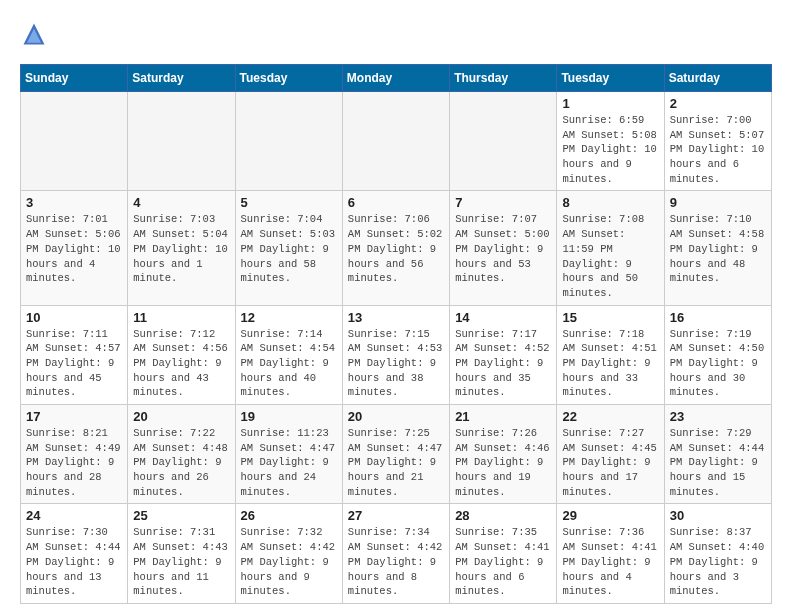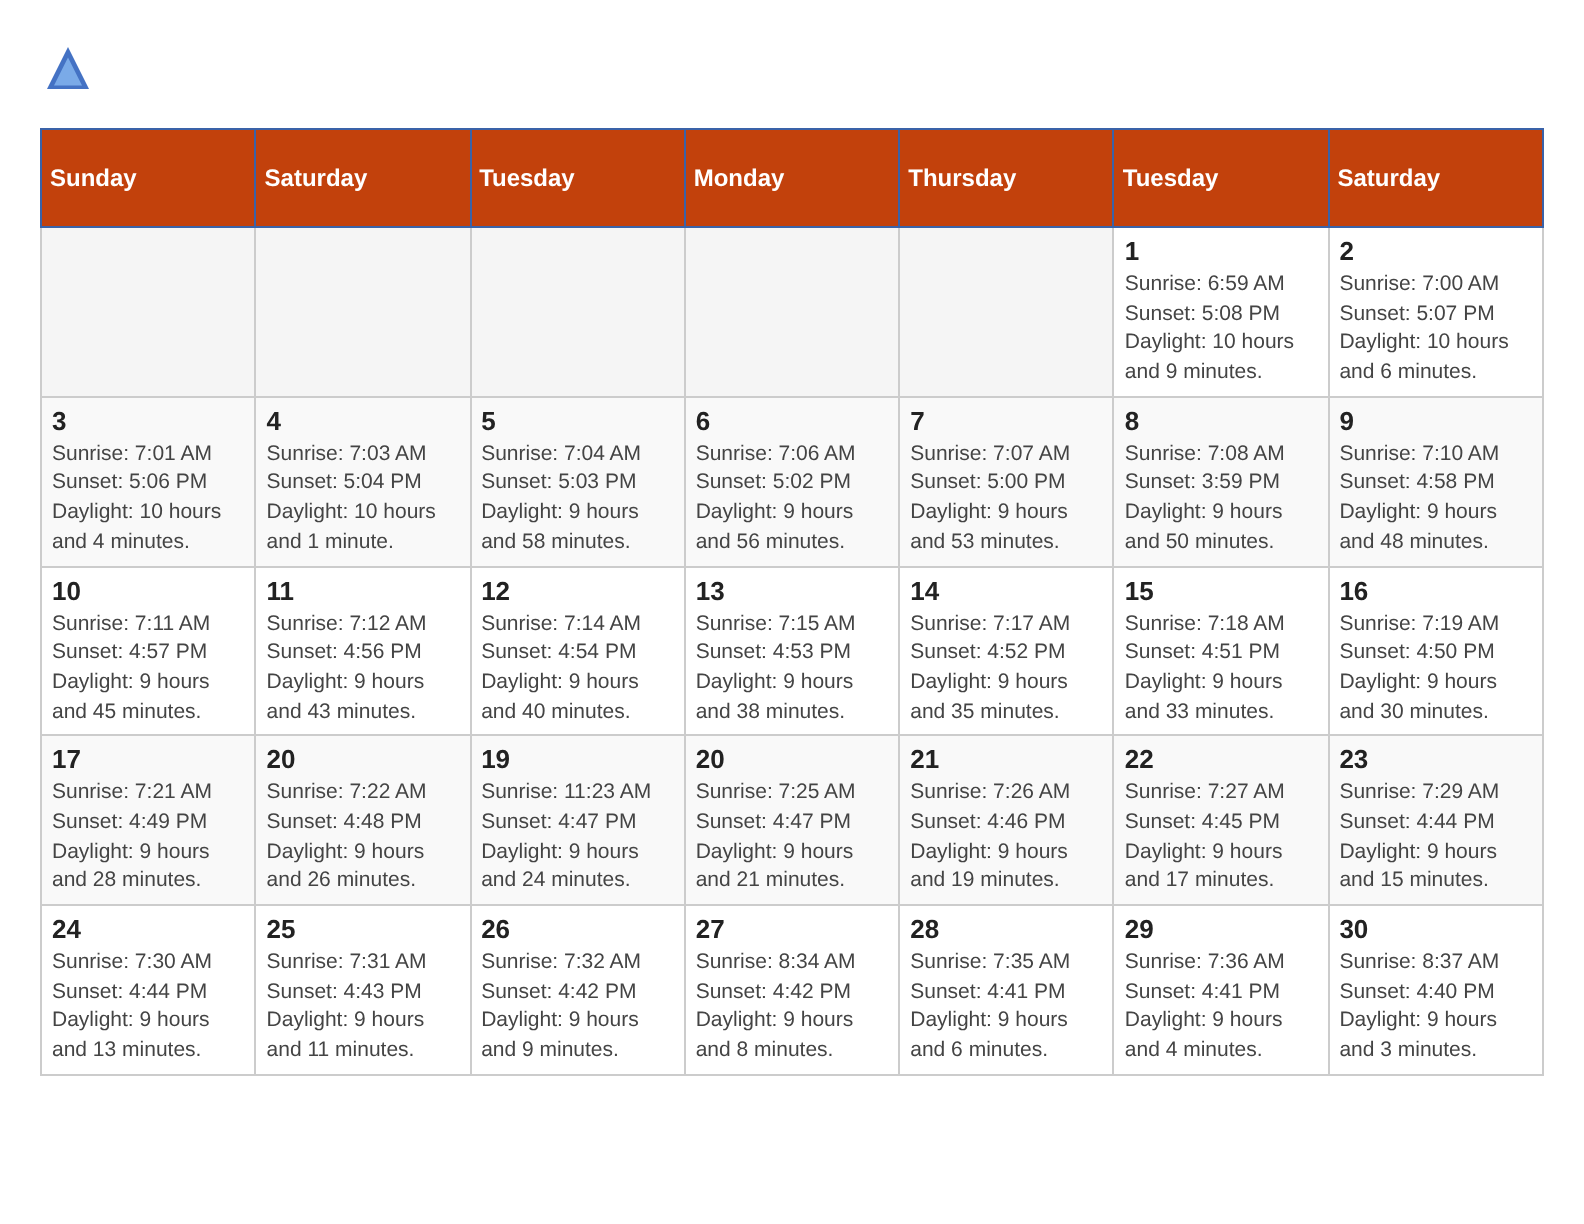--- a/index.html
+++ b/index.html
@@ -44,23 +44,23 @@
     .subtitle {
       font-size: 14px;
       color: #555;
     }
     table {
       width: 100%;
       border-collapse: collapse;
       font-size: 11px;
     }
     th {
-      background-color: #c2410c;
+      background-color: #0369a1;
       color: #fff;
-      padding: 17px 4px;
+      padding: 6px 4px;
       text-align: left;
       font-size: 12px;
       font-weight: bold;
       border: 1px solid #3a62a8;
     }
     td {
       border: 1px solid #ccc;
       padding: 4px 5px;
       vertical-align: top;
       height: 80px;
@@ -77,20 +77,21 @@
       font-size: 13px;
       font-weight: bold;
       color: #222;
       display: block;
       margin-bottom: 2px;
     }
     .day-info {
       color: #444;
       font-size: 10.5px;
       line-height: 1.4;
+      font-family: Liberation Mono, monospace;
     }
   </style>
 </head>
 <body>
 
 <div class="header">
   <div class="logo">
     <svg class="logo-icon" viewBox="0 0 32 32" xmlns="http://www.w3.org/2000/svg">
       <polygon points="16,4 28,28 4,28" fill="#4472c4"></polygon>
       <polygon points="16,10 24,26 8,26" fill="#7aaae8"></polygon>
@@ -165,21 +166,21 @@
         </td>
         <td>
           <span class="day-num">7</span>
           <div class="day-info">Sunrise: 7:07 AM
 Sunset: 5:00 PM
 Daylight: 9 hours and 53 minutes.</div>
         </td>
         <td>
           <span class="day-num">8</span>
           <div class="day-info">Sunrise: 7:08 AM
-Sunset: 3:59 PM
+Sunset: 11:59 PM
 Daylight: 9 hours and 50 minutes.</div>
         </td>
         <td>
           <span class="day-num">9</span>
           <div class="day-info">Sunrise: 7:10 AM
 Sunset: 4:58 PM
 Daylight: 9 hours and 48 minutes.</div>
         </td>
       </tr>
       <tr>
@@ -222,21 +223,21 @@
         <td>
           <span class="day-num">16</span>
           <div class="day-info">Sunrise: 7:19 AM
 Sunset: 4:50 PM
 Daylight: 9 hours and 30 minutes.</div>
         </td>
       </tr>
       <tr>
         <td>
           <span class="day-num">17</span>
-          <div class="day-info">Sunrise: 7:21 AM
+          <div class="day-info">Sunrise: 8:21 AM
 Sunset: 4:49 PM
 Daylight: 9 hours and 28 minutes.</div>
         </td>
         <td>
           <span class="day-num">20</span>
           <div class="day-info">Sunrise: 7:22 AM
 Sunset: 4:48 PM
 Daylight: 9 hours and 26 minutes.</div>
         </td>
         <td>
@@ -284,21 +285,21 @@
 Daylight: 9 hours and 11 minutes.</div>
         </td>
         <td>
           <span class="day-num">26</span>
           <div class="day-info">Sunrise: 7:32 AM
 Sunset: 4:42 PM
 Daylight: 9 hours and 9 minutes.</div>
         </td>
         <td>
           <span class="day-num">27</span>
-          <div class="day-info">Sunrise: 8:34 AM
+          <div class="day-info">Sunrise: 7:34 AM
 Sunset: 4:42 PM
 Daylight: 9 hours and 8 minutes.</div>
         </td>
         <td>
           <span class="day-num">28</span>
           <div class="day-info">Sunrise: 7:35 AM
 Sunset: 4:41 PM
 Daylight: 9 hours and 6 minutes.</div>
         </td>
         <td>

